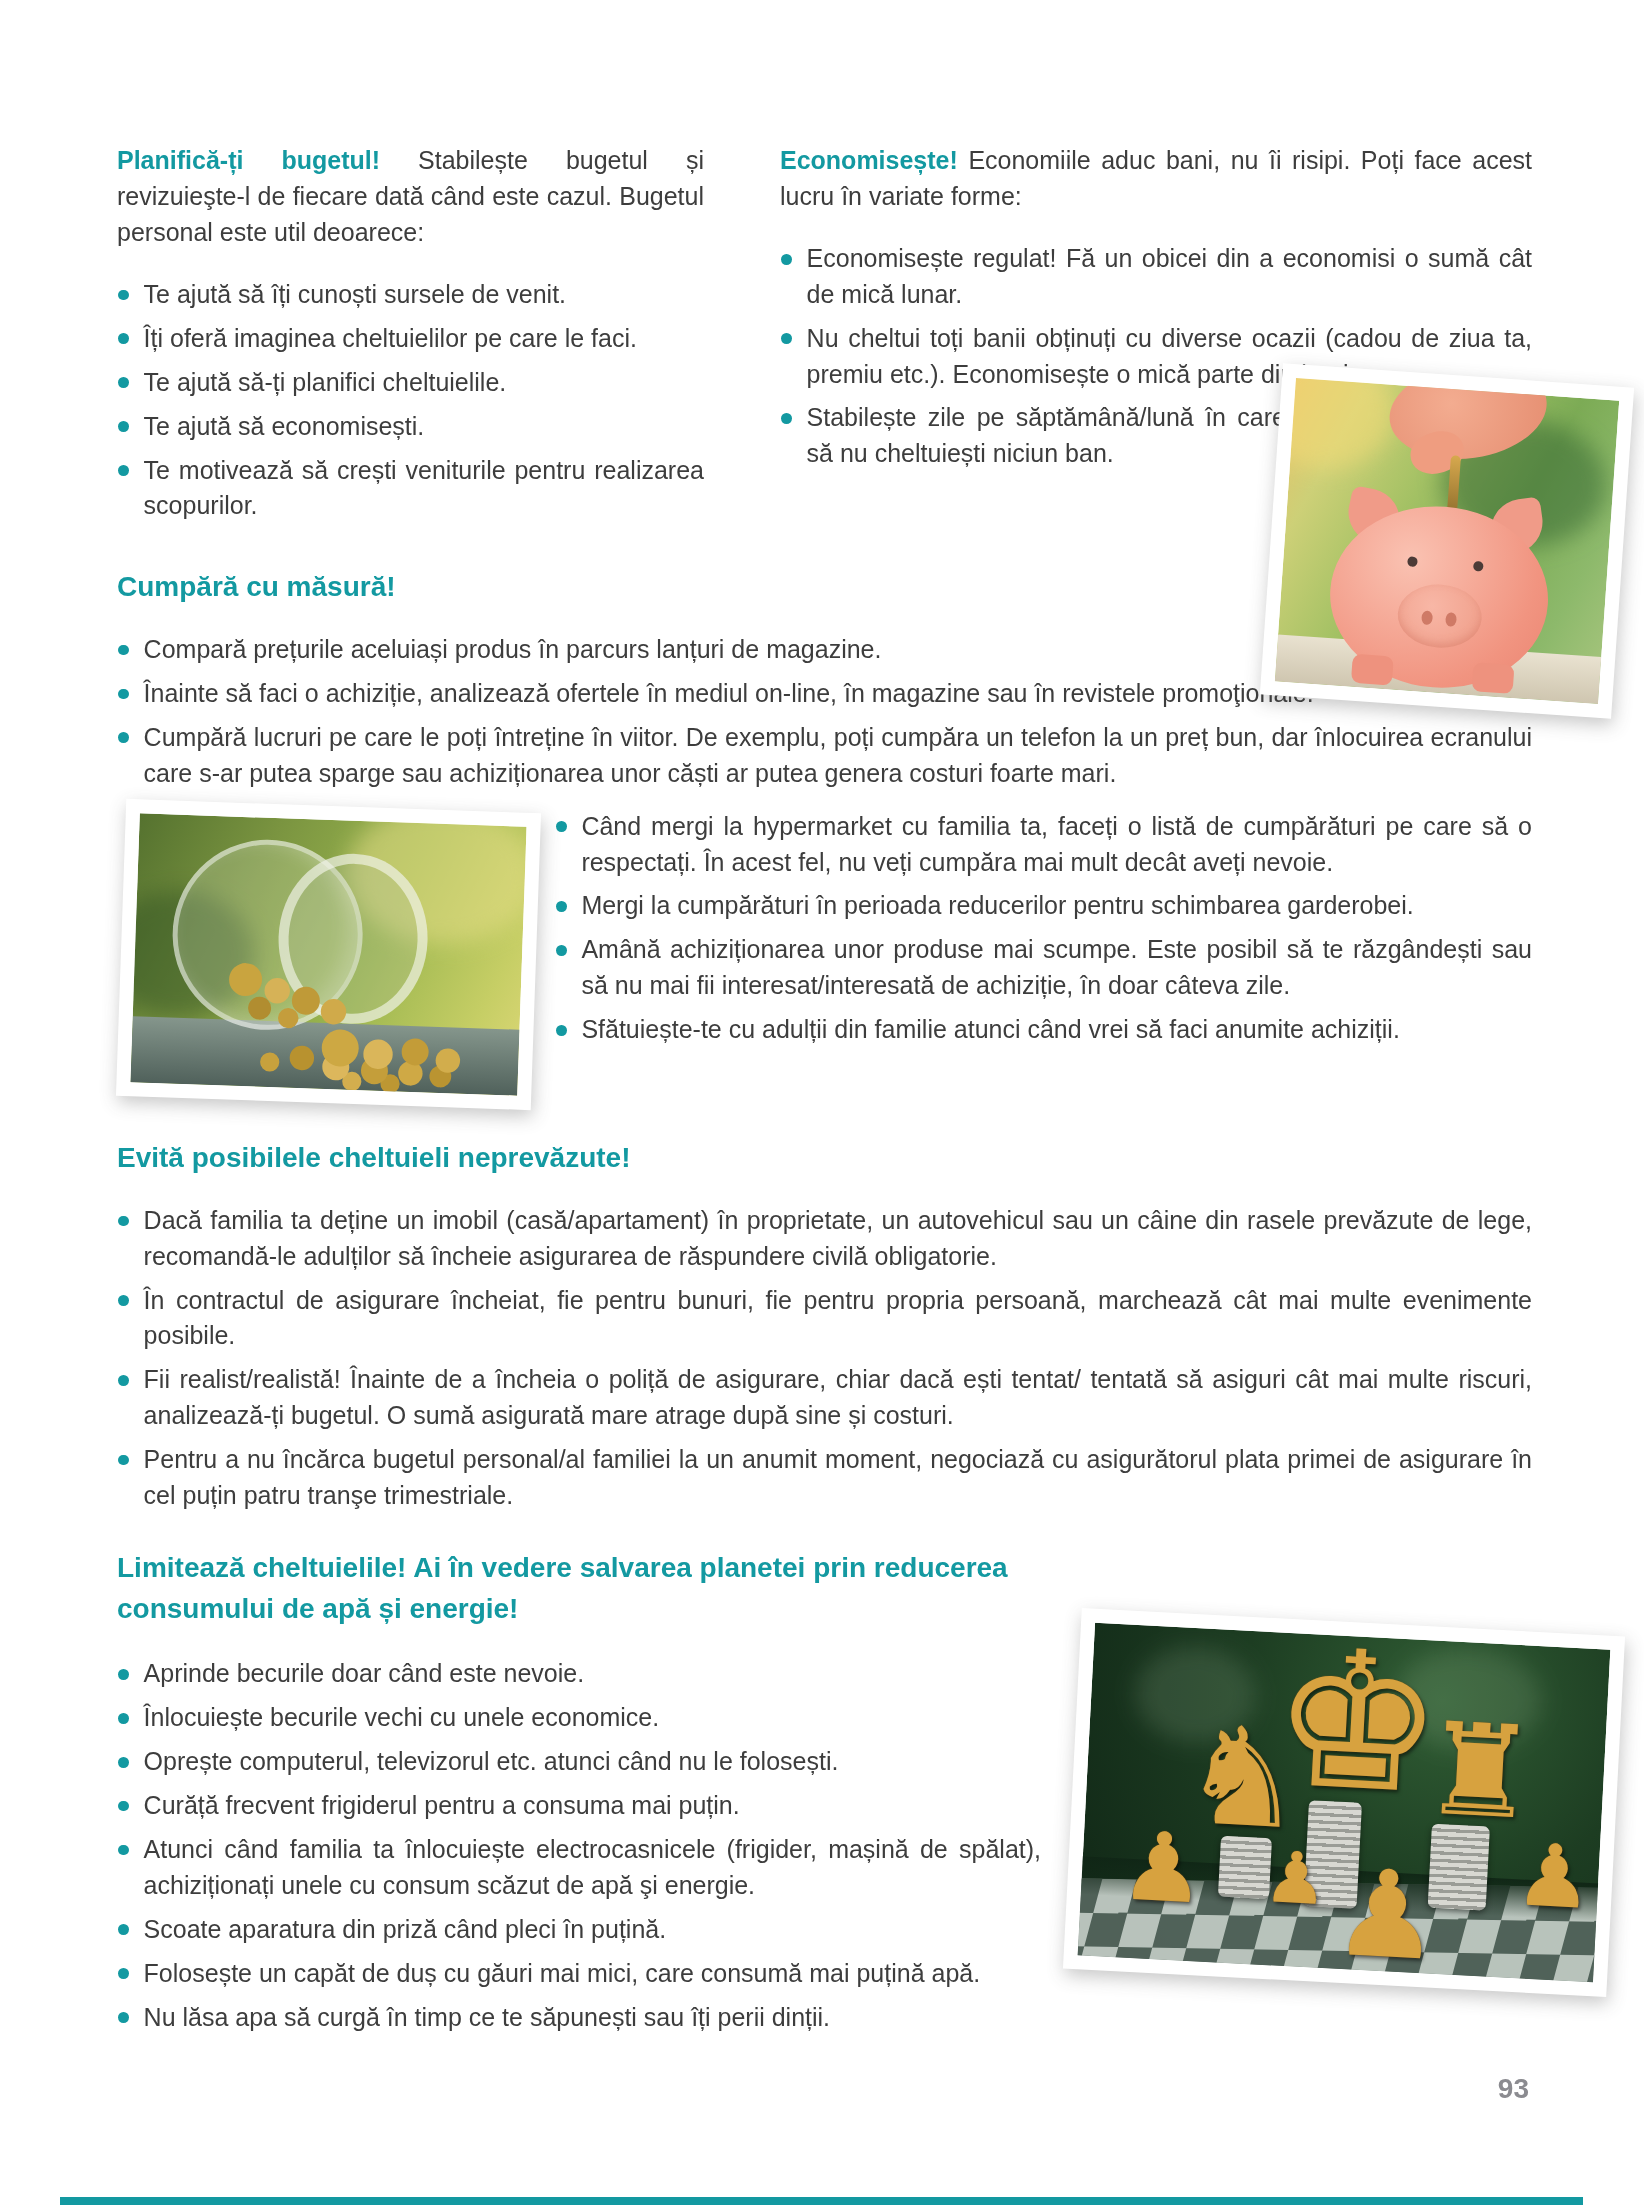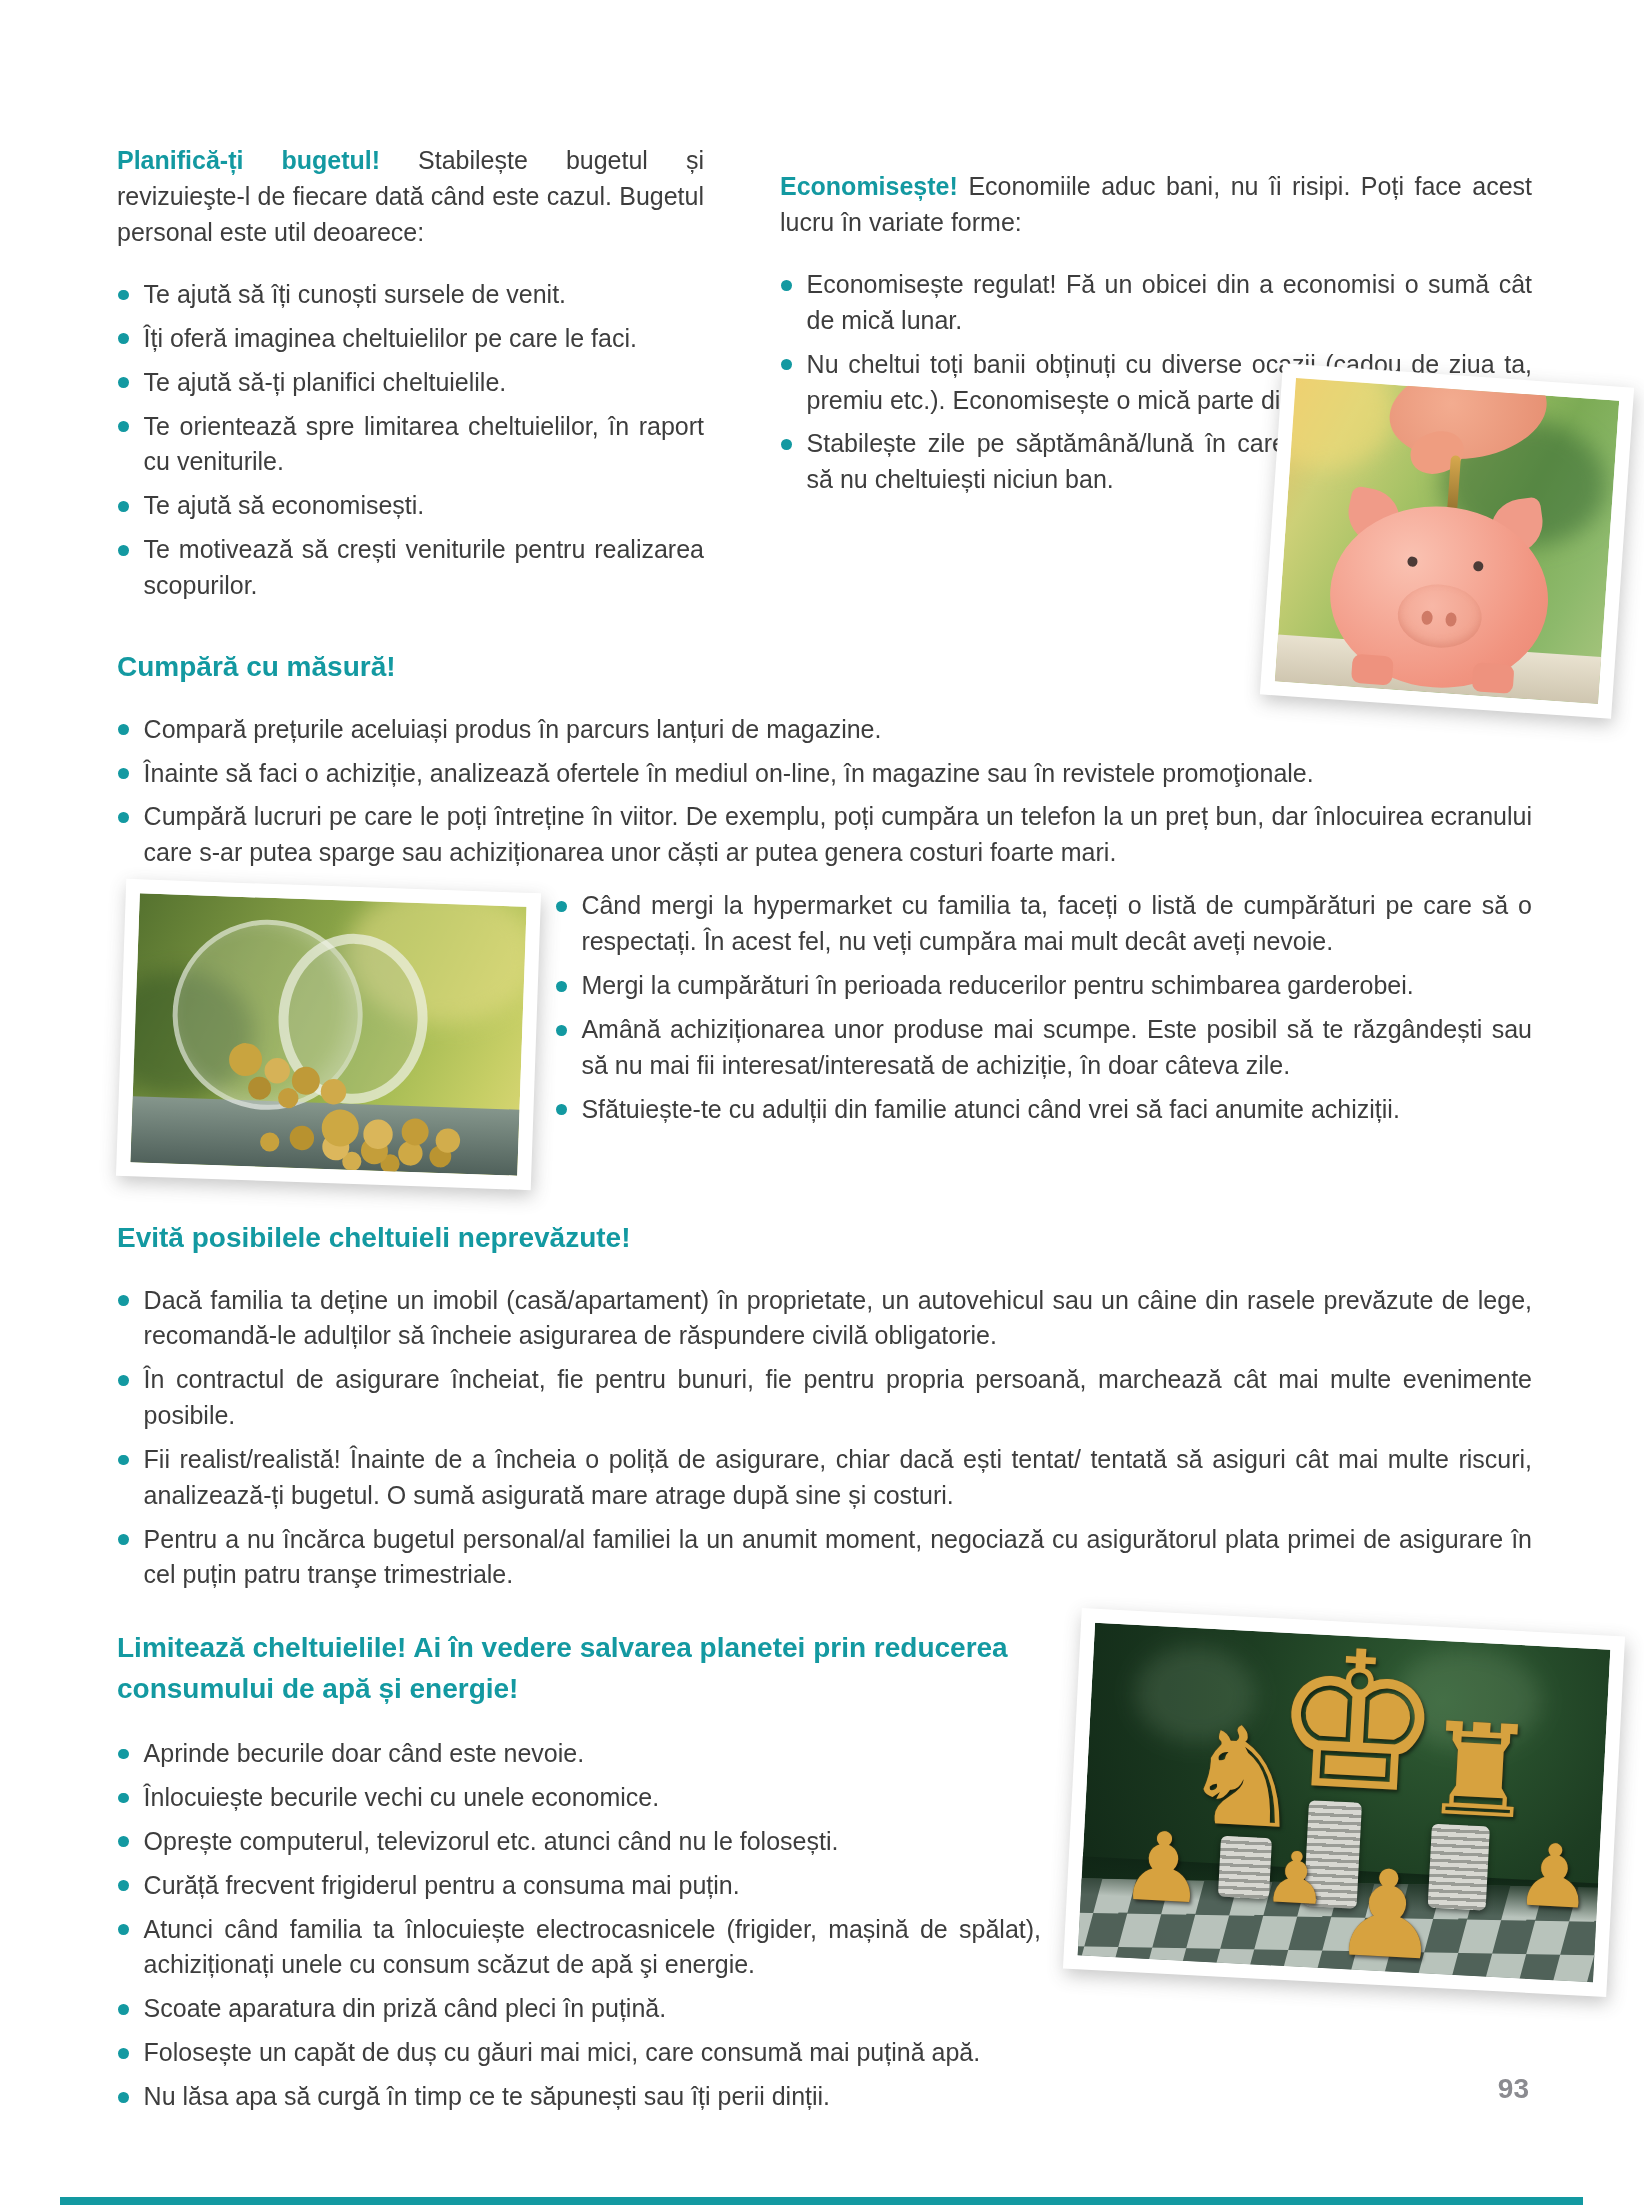--- a/index.html
+++ b/index.html
@@ -17,21 +17,21 @@
     color:var(--text);
     font-size:25px;
     line-height:1.43;
     overflow:hidden;
   }
   .content{position:absolute;left:117px;top:143px;width:1415px;}
 
   
   .top-cols{display:flex;align-items:flex-start;}
   .col-left{width:587px;flex:none;}
-  .col-right{width:752px;flex:none;margin-left:76px;margin-top:26px;}
+  .col-right{width:752px;flex:none;margin-left:76px;}
   p.lead{margin:0 0 26.6px 0;text-align:justify;}
   .lead-in{color:var(--teal);font-weight:700;}
 
   ul.bullets{list-style:none;margin:0;padding:0;}
   ul.bullets li{
     position:relative;
     padding-left:26.6px;
     margin:0 0 8.2px 0;
     text-align:justify;
   }
@@ -162,21 +162,20 @@
   <div class="content">
 
     <div class="top-cols">
       <div class="col-left">
         <p class="lead"><span class="lead-in">Planifică-ți bugetul!</span>
           <span>Stabilește bugetul și revizuieşte-l de fiecare dată când este cazul. Bugetul personal este util deoarece:</span></p>
         <ul class="bullets">
             <li>Te ajută să îți cunoști sursele de venit.</li>
             <li>Îți oferă imaginea cheltuielilor pe care le faci.</li>
             <li>Te ajută să-ți planifici cheltuielile.</li>
-            <li>Te orientează spre limitarea cheltuielilor, în raport cu veniturile.</li>
             <li>Te ajută să economisești.</li>
             <li>Te motivează să crești veniturile pentru realizarea scopurilor.</li>
           </ul>
       </div>
       <div class="col-right">
         <p class="lead"><span class="lead-in">Economisește!</span>
           <span>Economiile aduc bani, nu îi risipi. Poți face acest lucru în variate forme:</span></p>
         <ul class="bullets">
             <li>Economisește regulat! Fă un obicei din a economisi o sumă cât de mică lunar.</li>
             <li>Nu cheltui toți banii obținuți cu diverse ocazii (cadou de ziua ta, premiu etc.). Economisește o mică parte din bani.</li>

